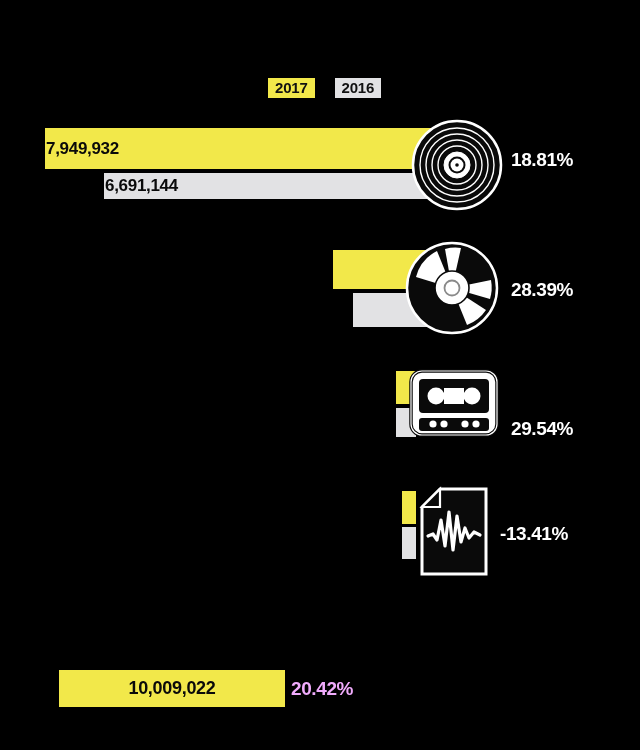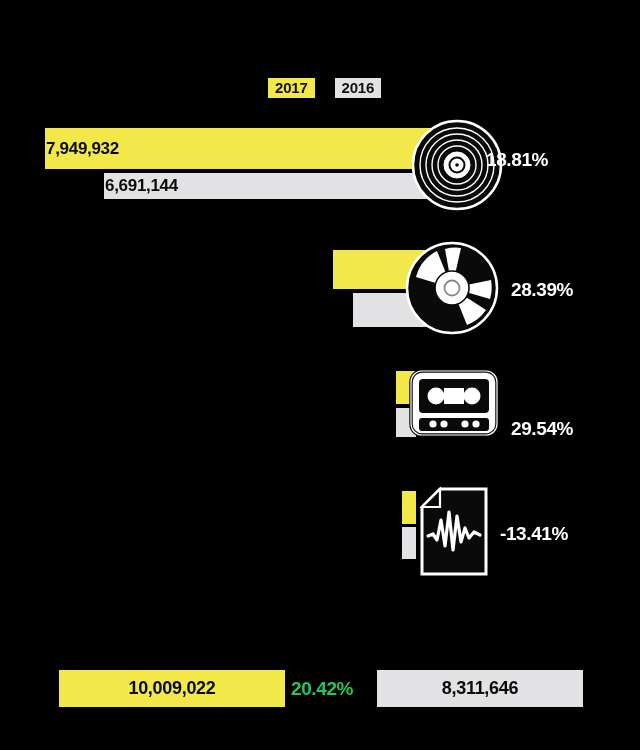--- a/index.html
+++ b/index.html
@@ -107,21 +107,21 @@
     font-weight: bold;
     color: #0a0a0a;
     letter-spacing: -0.3px;
   }
   .total-pct {
     position: absolute;
     left: 291px;
     top: 9px;
     font-size: 19px;
     font-weight: bold;
-    color: #22c55e;
+    color: #f0abfc;
     letter-spacing: -0.4px;
   }
 </style>
 </head>
 <body>
 
 <div class="canvas">
 
   <div class="legend">
     <span class="legend-chip y">2017</span>
@@ -145,21 +145,21 @@
         <circle cx="46" cy="46" r="31" fill="none" stroke="#ffffff" stroke-width="1.4"></circle>
         <circle cx="46" cy="46" r="25" fill="none" stroke="#ffffff" stroke-width="1.4"></circle>
         <circle cx="46" cy="46" r="19" fill="none" stroke="#ffffff" stroke-width="1.4"></circle>
         <circle cx="46" cy="46" r="13" fill="#ffffff" stroke="#ffffff" stroke-width="1"></circle>
         <circle cx="46" cy="46" r="8.5" fill="#0a0a0a"></circle>
         <circle cx="46" cy="46" r="6.5" fill="#ffffff"></circle>
         <circle cx="46" cy="46" r="1.8" fill="#0a0a0a"></circle>
       </svg>
     </div>
 
-    <span class="pct" style="left:486px;top:22px;text-align:right;">18.81%</span>
+    <span class="pct" style="left:511px;top:22px;text-align:right;">18.81%</span>
   </div>
 
   <div class="row" style="top:249px;height:80px;padding-left:46px;">
     <div class="bars">
       <div class="bar y" style="left:332px;top:0;width:104px;height:41px;">
         <span class="bar-value"></span>
       </div>
       <div class="bar g" style="left:352px;top:43px;width:84px;height:36px;">
         <span class="bar-value"></span>
       </div>
@@ -230,18 +230,15 @@
     </div>
 
     <span class="pct" style="left:500px;top:33px;">-13.41%</span>
   </div>
 
   <div class="total">
     <div class="total-bar y">
       <span class="total-value">10,009,022</span>
     </div>
     <span class="total-pct">20.42%</span>
-    <div class="total-bar g">
-      <span class="total-value">8,311,646</span>
-    </div>
   </div>
 
 </div>
 
 </body></html>

